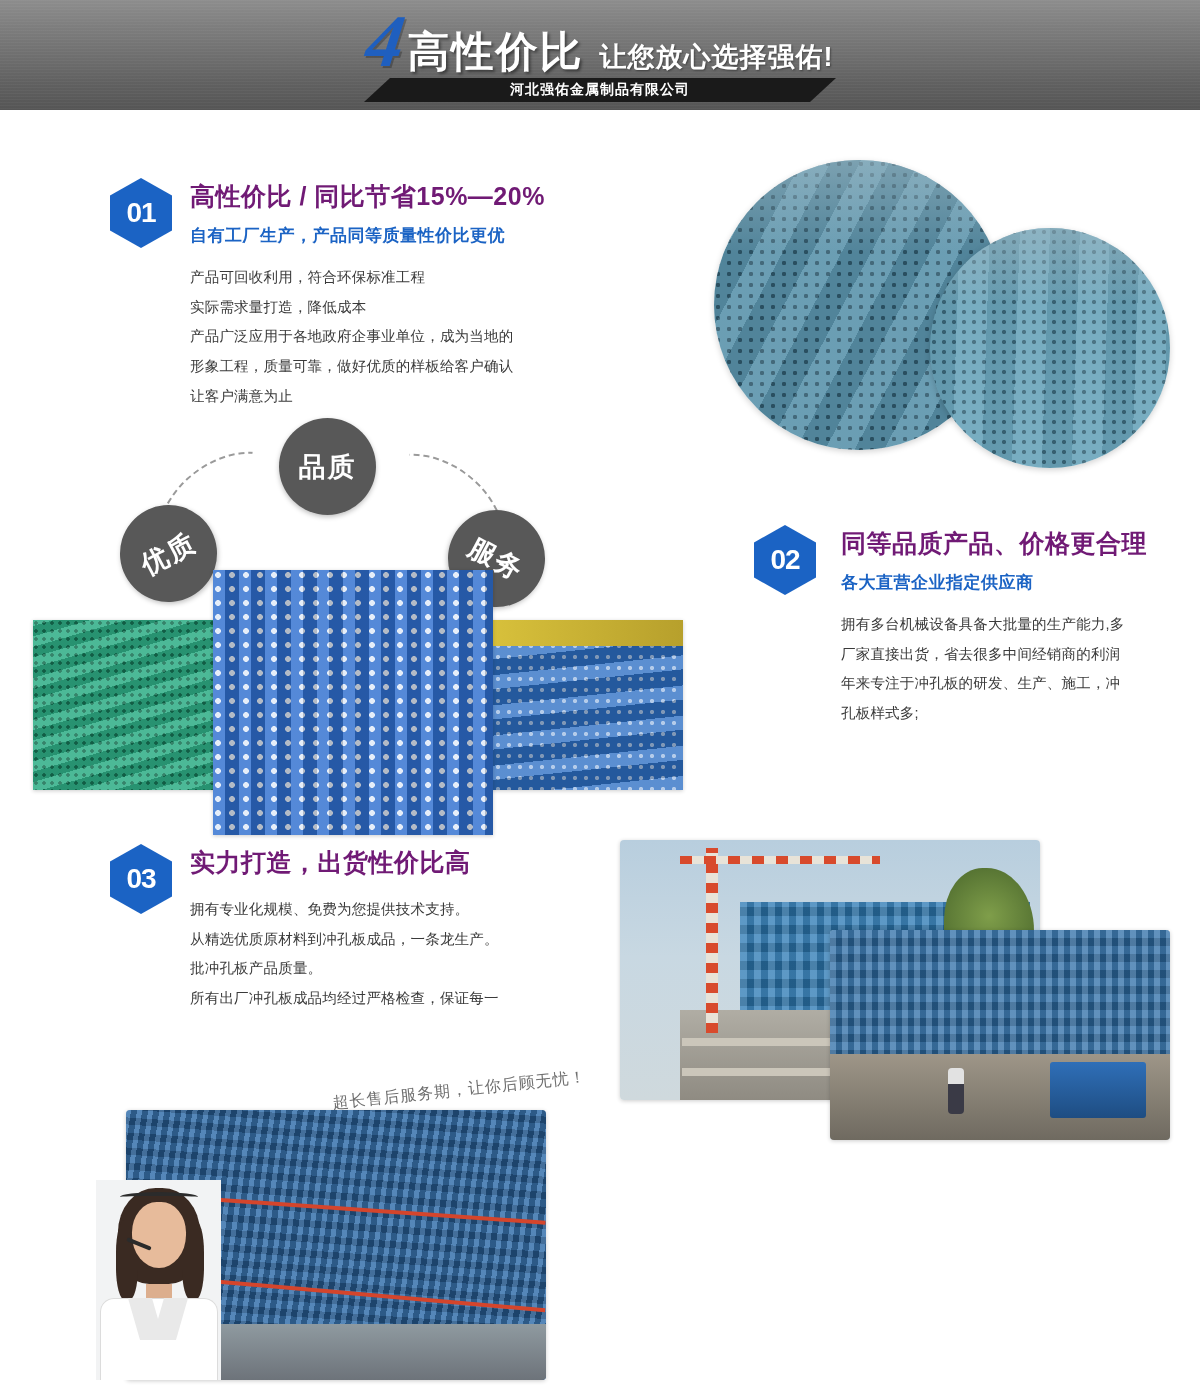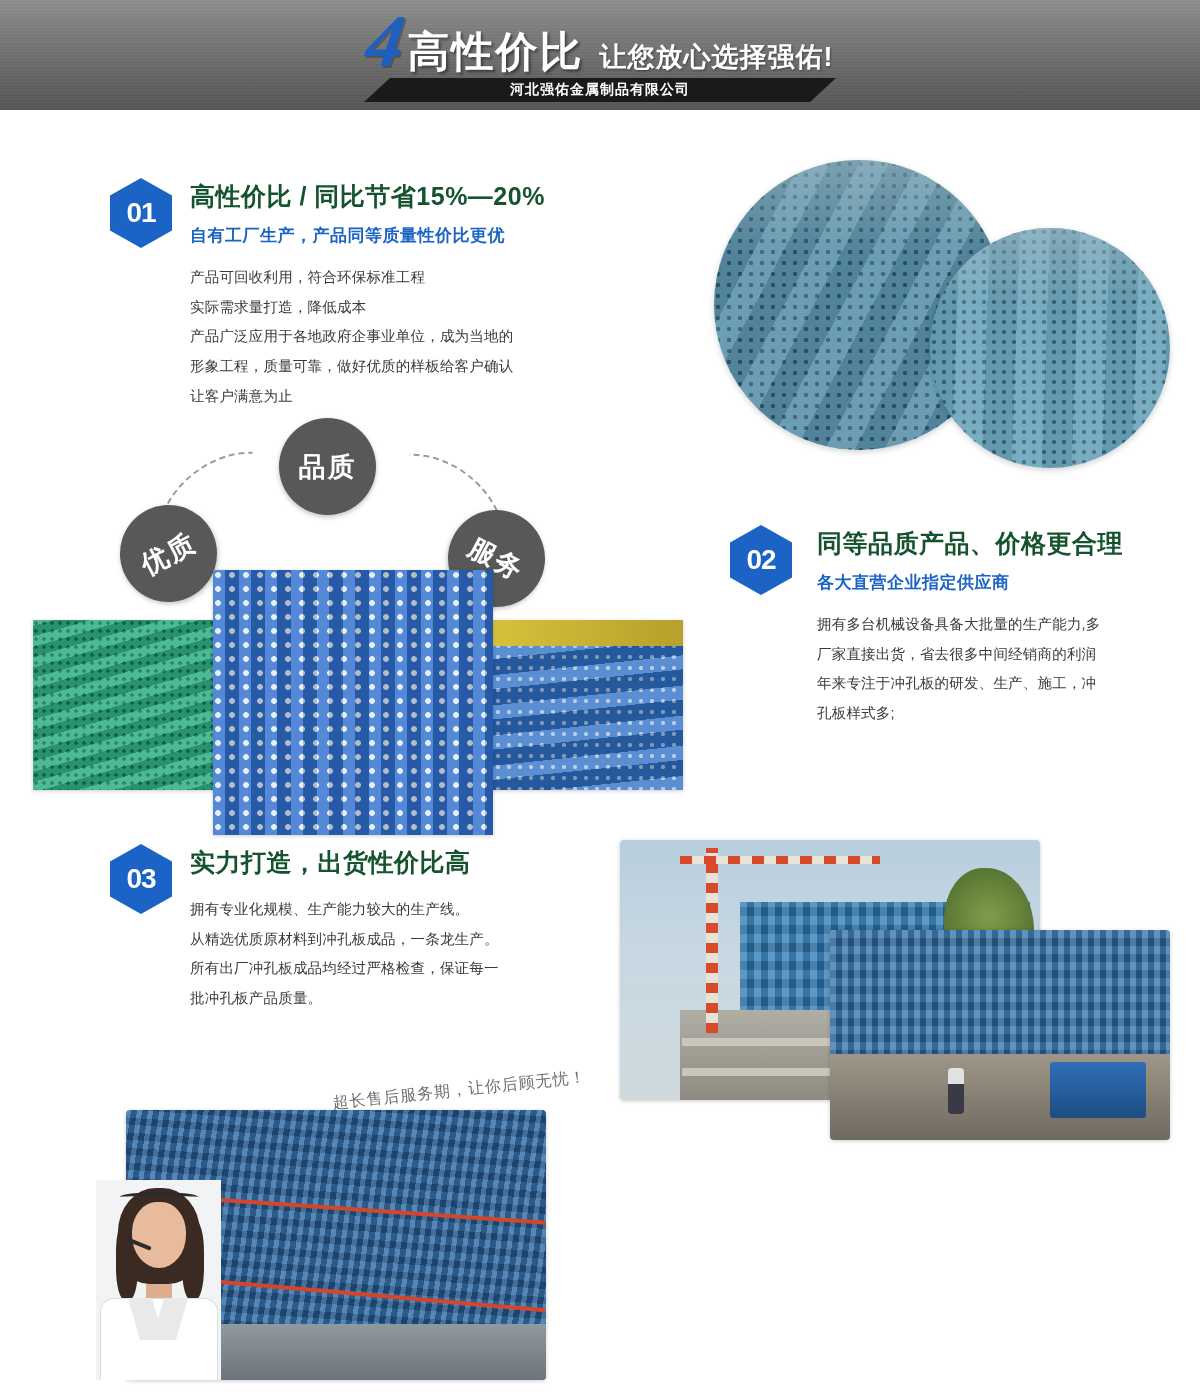--- a/index.html
+++ b/index.html
@@ -144,21 +144,21 @@
   
   .feature {
     position: absolute;
     display: flex;
     gap: 18px;
   }
   .feat-texts { padding-top: 2px; }
   .feat-title {
     font-size: 25px;
     font-weight: bold;
-    color: #14532d;
+    color: #701a75;
     letter-spacing: 0.5px;
     white-space: nowrap;
   }
   .feat-subtitle {
     margin-top: 11px;
     font-size: 17px;
     font-weight: bold;
     color: #1b63c4;
     letter-spacing: 0.5px;
     white-space: nowrap;
@@ -463,21 +463,21 @@
       <div class="inner"></div>
     </div>
   <div class="photo photo-blue-right">
     <div class="inner"></div>
       <div class="yellowstrip"></div>
   </div>
   <div class="photo photo-blue-big">
       <div class="inner"></div>
     </div>
 
-  <div class="feature" style="left:730px; top:525px;gap:25px;">
+  <div class="feature" style="left:754px; top:525px;gap:25px;">
     <div class="hex">
       <div class="hex-shape">
           <span class="hex-num">02</span>
         </div>
     </div>
     <div class="feat-texts">
       <div class="feat-title">同等品质产品、价格更合理</div>
       <div class="feat-subtitle">各大直营企业指定供应商</div>
       <div class="feat-body">
         <div>拥有多台机械设备具备大批量的生产能力,多</div>
@@ -490,24 +490,24 @@
 
   <div class="feature" style="left:110px; top:844px;">
     <div class="hex">
       <div class="hex-shape">
           <span class="hex-num">03</span>
         </div>
     </div>
     <div class="feat-texts">
       <div class="feat-title">实力打造，出货性价比高</div>
       <div class="feat-body">
-        <div>拥有专业化规模、生产能力较大的生产线。</div>
+        <div>拥有专业化规模、免费为您提供技术支持。</div>
         <div>从精选优质原材料到冲孔板成品，一条龙生产。</div>
+        <div>批冲孔板产品质量。</div>
         <div>所有出厂冲孔板成品均经过严格检查，保证每一</div>
-        <div>批冲孔板产品质量。</div>
       </div>
     </div>
   </div>
 
   <div class="photo photo-site-a">
     <div class="sky"></div>
     <div class="building"></div>
     <div class="concrete"></div>
     <div class="slab" style="top:198px;"></div>
     <div class="slab" style="top:228px;"></div>

